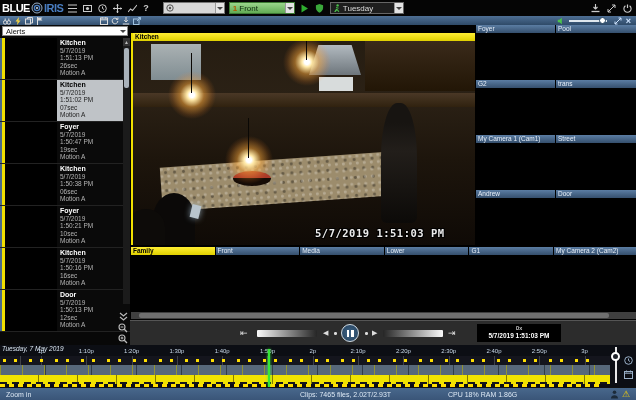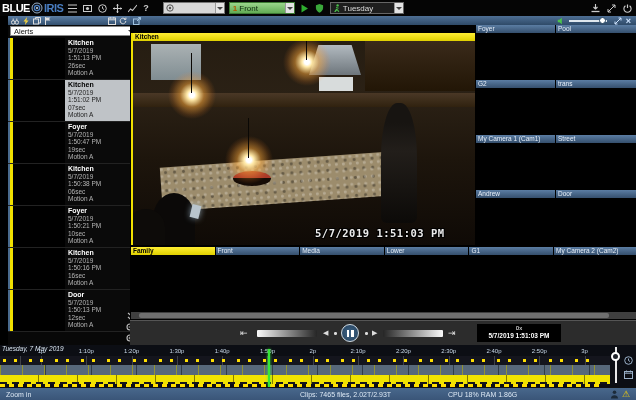--- a/index.html
+++ b/index.html
@@ -26,21 +26,21 @@
   .dd-cam { width:62px; margin-left:14px; }
   .dd-active { width:66px; margin-left:4px; background:linear-gradient(#9ad68c,#63ab55); border-color:#3c7a33; }
   .dd-active .num { color:#b05a00; font-weight:bold; margin:0 2px 0 3px; }
   .dd-active .lbl { color:#0c2a0c; }
   .dd-user { width:74px; margin-left:5px; background:#1e1e1e; border-color:#666; }
   .dd-user .lbl { color:#ddd; margin-left:2px; }
   .tb-right { margin-left:auto; display:flex; align-items:center; margin-right:3px; }
   .tb-right .tb-ico { margin-left:5px; }
 
   
-  .sidebar { position:absolute; left:8px; top:16px; width:130px; height:329px; background:#080808; }
+  .sidebar { position:absolute; left:0; top:16px; width:130px; height:329px; background:#080808; }
   .side-head { height:9px; background:linear-gradient(#5b7da3,#33506f); display:flex; align-items:center; }
   .sh-ico { width:9px; height:8px; margin-left:2px; display:flex; align-items:center; justify-content:center; }
   .sh-ico svg { width:8px; height:8px; }
   .sh-spacer { flex:1; }
   .mode-dd { margin:1px 2px; height:10px; background:#fff; border:1px solid #888; display:flex;
              align-items:center; font-size:7.5px; color:#111; }
   .mode-dd .val { margin-left:3px; }
   .mode-dd .caret { margin-left:auto; width:9px; height:100%; display:flex; align-items:center; justify-content:center; }
   .mode-dd .caret::after { content:""; border-left:3px solid transparent; border-right:3px solid transparent;
                            border-top:3px solid #444; }

